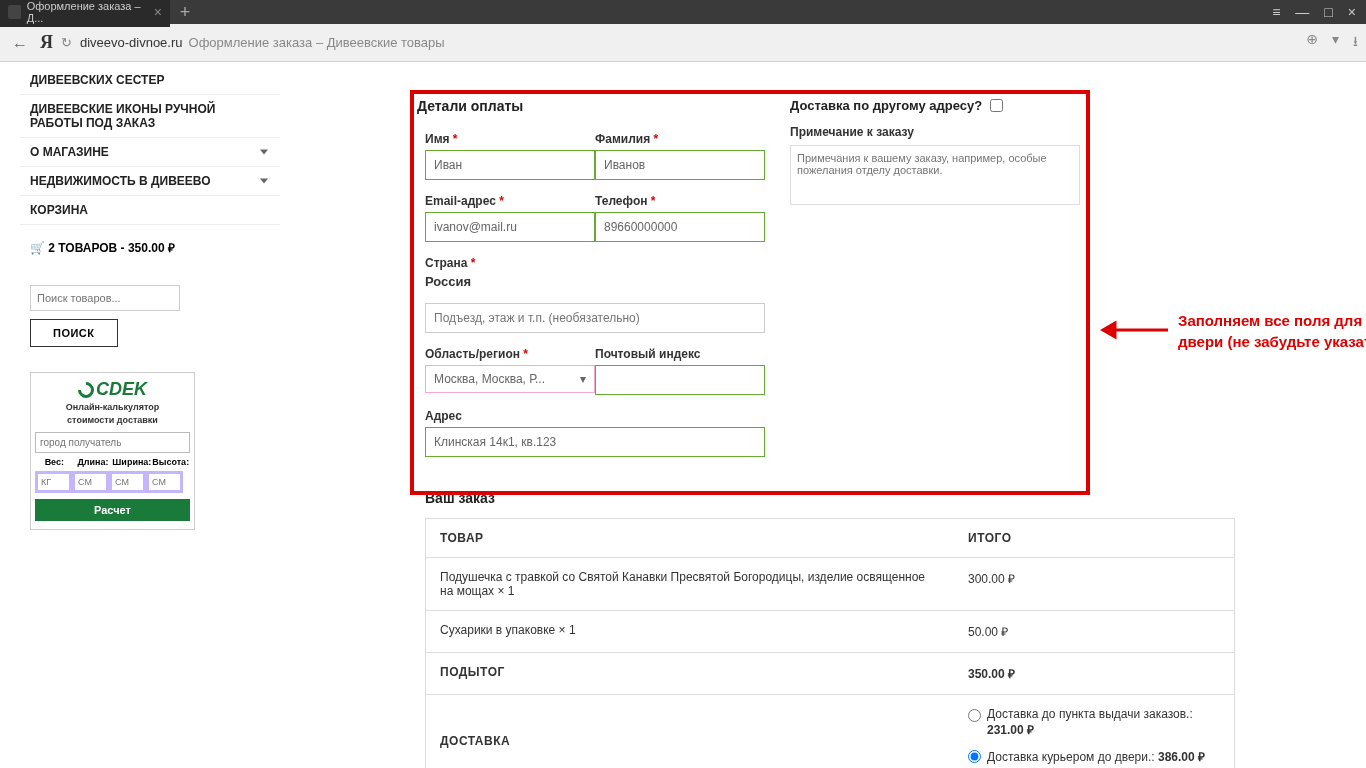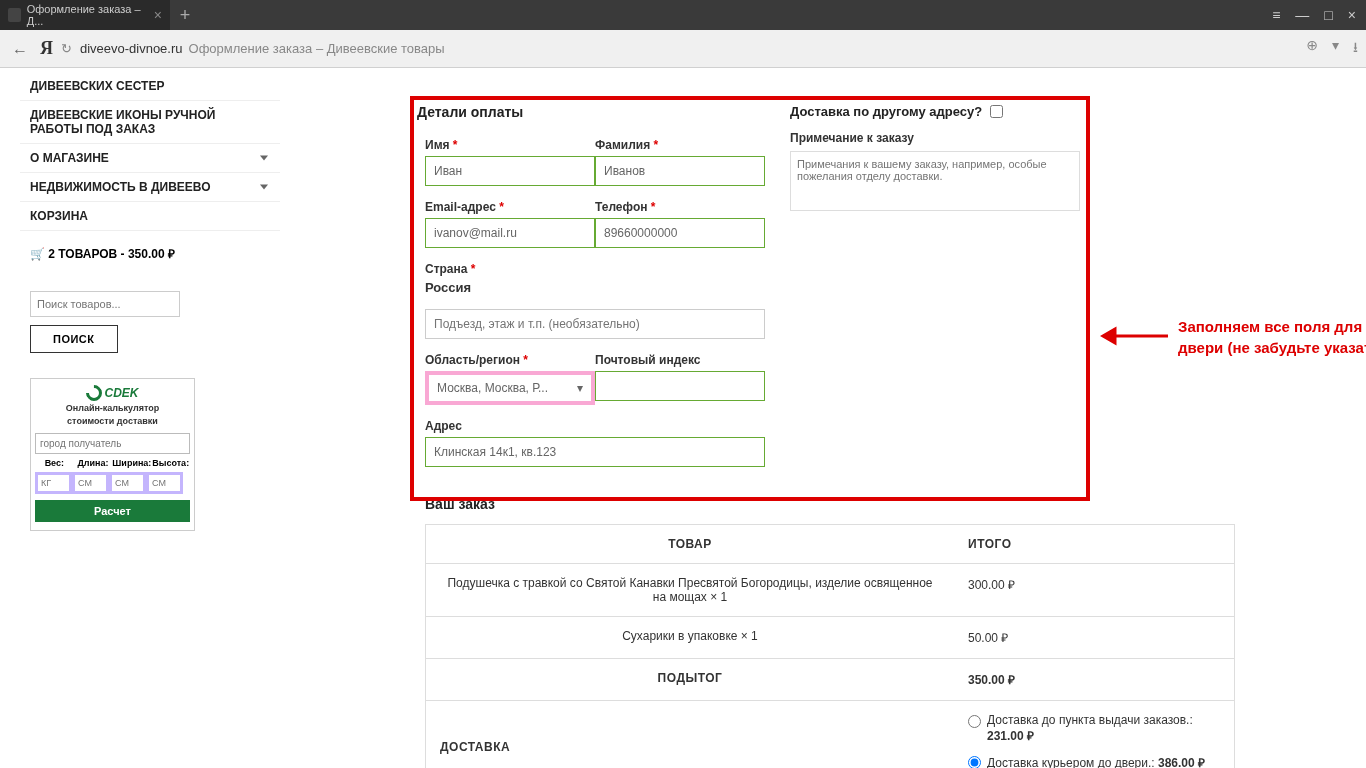--- a/index.html
+++ b/index.html
@@ -1,19 +1,19 @@
 <!DOCTYPE html>
 <html><head>
 <meta charset="utf-8">
 <style>
 * { margin: 0; padding: 0; box-sizing: border-box; }
 body { font-family: Arial, sans-serif; font-size: 13px; background: #fff; overflow: hidden; width: 1366px; height: 768px; }
 
 
-.browser-chrome { background: #3a3a3a; height: 30px; display: flex; align-items: center; }
+.browser-chrome { background: #3a3a3a; height: 24px; display: flex; align-items: center; }
 .tab { background: #2a2a2a; height: 30px; width: 170px; display: flex; align-items: center; padding: 0 8px; color: #ccc; font-size: 11px; gap: 6px; position: relative; }
 .tab-icon { width: 14px; height: 14px; background: #444; border-radius: 2px; }
 .tab-close { margin-left: auto; color: #888; cursor: pointer; font-size: 14px; }
 .new-tab { color: #aaa; width: 30px; text-align: center; font-size: 18px; cursor: pointer; }
 .chrome-right { margin-left: auto; display: flex; gap: 15px; padding-right: 10px; color: #ccc; }
 .chrome-btn { cursor: pointer; font-size: 14px; }
 
 .addr-bar { background: #f0f0f0; height: 38px; display: flex; align-items: center; border-bottom: 1px solid #d0d0d0; padding: 0 8px; gap: 8px; }
 .nav-btn { width: 24px; height: 24px; display: flex; align-items: center; justify-content: center; color: #666; cursor: pointer; font-size: 16px; }
 .yandex-logo { font-family: Georgia, serif; font-weight: bold; color: #333; font-size: 18px; cursor: pointer; }
@@ -33,21 +33,21 @@
 .side-item { font-weight: bold; color: #222; font-size: 12px; padding: 7px 35px 7px 10px; border-bottom: 1px solid #eee; cursor: pointer; position: relative; }
 .side-item.has-arrow::after { content: ""; position: absolute; right: 12px; top: 50%; transform: translateY(-50%); width: 0; height: 0; border-left: 4px solid transparent; border-right: 4px solid transparent; border-top: 5px solid #666; }
 
 .cart-summary { font-weight: bold; font-size: 12px; padding: 10px; }
 
 .search-box { margin: 19px 10px; }
 .search-input { width: 150px; padding: 6px; border: 1px solid #ccc; font-size: 11px; color: #999; }
 .search-btn { margin-top: 8px; padding: 7px 22px; border: 1px solid #333; background: #fff; font-size: 11px; font-weight: bold; cursor: pointer; letter-spacing: 0.5px; }
 
 .cdek-box { margin: 25px 10px 0 10px; border: 1px solid #ccc; width: 165px; text-align: center; padding: 6px 4px 8px; }
-.cdek-logo { display: flex; align-items: center; justify-content: center; gap: 2px; font-style: italic; font-weight: bold; font-size: 12px; color: #1a7a3a; }
+.cdek-logo { display: flex; align-items: center; justify-content: center; gap: 2px; font-style: italic; font-weight: bold; font-size: 18px; color: #1a7a3a; }
 .cdek-circle { width: 16px; height: 16px; border-radius: 50%; border: 3px solid #1a7a3a; border-left-color: transparent; transform: rotate(45deg); }
 .cdek-sub { font-size: 9px; font-weight: bold; color: #333; line-height: 1.2; margin-top: 2px; }
 .cdek-input { width: 155px; margin-top: 6px; padding: 4px; border: 1px solid #bbb; font-size: 10px; }
 .cdek-row { display: flex; margin-top: 4px; }
 .cdek-col { flex: 1; font-size: 9px; font-weight: bold; }
 .cdek-small { width: 37px; padding: 3px; border: 3px solid #c4b5fd; font-size: 9px; color: #999; text-align: left; }
 .cdek-calc { width: 155px; background: #1a7a3a; color: #fff; border: none; padding: 5px; margin-top: 6px; font-size: 11px; font-weight: bold; cursor: pointer; }
 
 
 .red-box { position: absolute; border: 4px solid #d00; top: 28px; left: 130px; width: 680px; height: 405px; pointer-events: none; z-index: 5; }
@@ -60,30 +60,30 @@
 .note-label { font-size: 12px; font-weight: bold; color: #333; margin-bottom: 6px; }
 .note-area { width: 100%; height: 60px; border: 1px solid #ddd; padding: 6px; font-size: 11px; color: #aaa; resize: none; font-family: Arial; }
 
 .field-row { display: flex; margin-bottom: 14px; }
 .field { flex: 1; }
 .field-label { font-size: 12px; font-weight: bold; color: #333; margin-bottom: 4px; display: block; }
 .req { color: #d00; }
 .field-input { width: 100%; padding: 7px 8px; border: 1px solid #6a3; font-size: 12px; color: #666; }
 .field-input.plain { border-color: #ccc; color: #aaa; }
 .field-static { font-weight: bold; font-size: 13px; color: #333; }
-.field-select { width: 100%; padding: 6px 8px; border: 4px solid #f9a8d4; font-size: 12px; color: #666; position: relative; background: #fff; display: flex; align-items: center; }
+.field-select { width: 100%; padding: 6px 8px; border: 1px solid #f9a8d4; font-size: 12px; color: #666; position: relative; background: #fff; display: flex; align-items: center; }
 .field-select::after { content: "▾"; position: absolute; right: 8px; color: #666; }
 
 
 .order-title { font-weight: bold; margin: 18px 0 12px 10px; color: #222; font-size: 14px; }
 .order-table { width: 810px; margin-left: 10px; border: 1px solid #ddd; }
 .ot-row { display: flex; border-bottom: 1px solid #ddd; }
 .ot-row:last-child { border-bottom: none; }
 .ot-cell { padding: 12px 14px; font-size: 12px; }
-.ot-left { flex: 1; color: #333; text-align: center; }
+.ot-left { flex: 1; color: #333; }
 .ot-right { width: 280px; color: #333; }
 .ot-head { font-weight: bold; letter-spacing: 0.5px; }
 .ot-sub { font-weight: bold; letter-spacing: 0.5px; }
 .del-opt { display: flex; align-items: flex-start; gap: 6px; margin-bottom: 10px; font-size: 12px; }
 .del-opt input { margin-top: 2px; }
 .del-price { font-weight: bold; }
 
 
 .annot { position: absolute; top: 248px; left: 820px; display: flex; align-items: center; gap: 8px; }
 .annot-arrow svg { width: 70px; height: 30px; }

